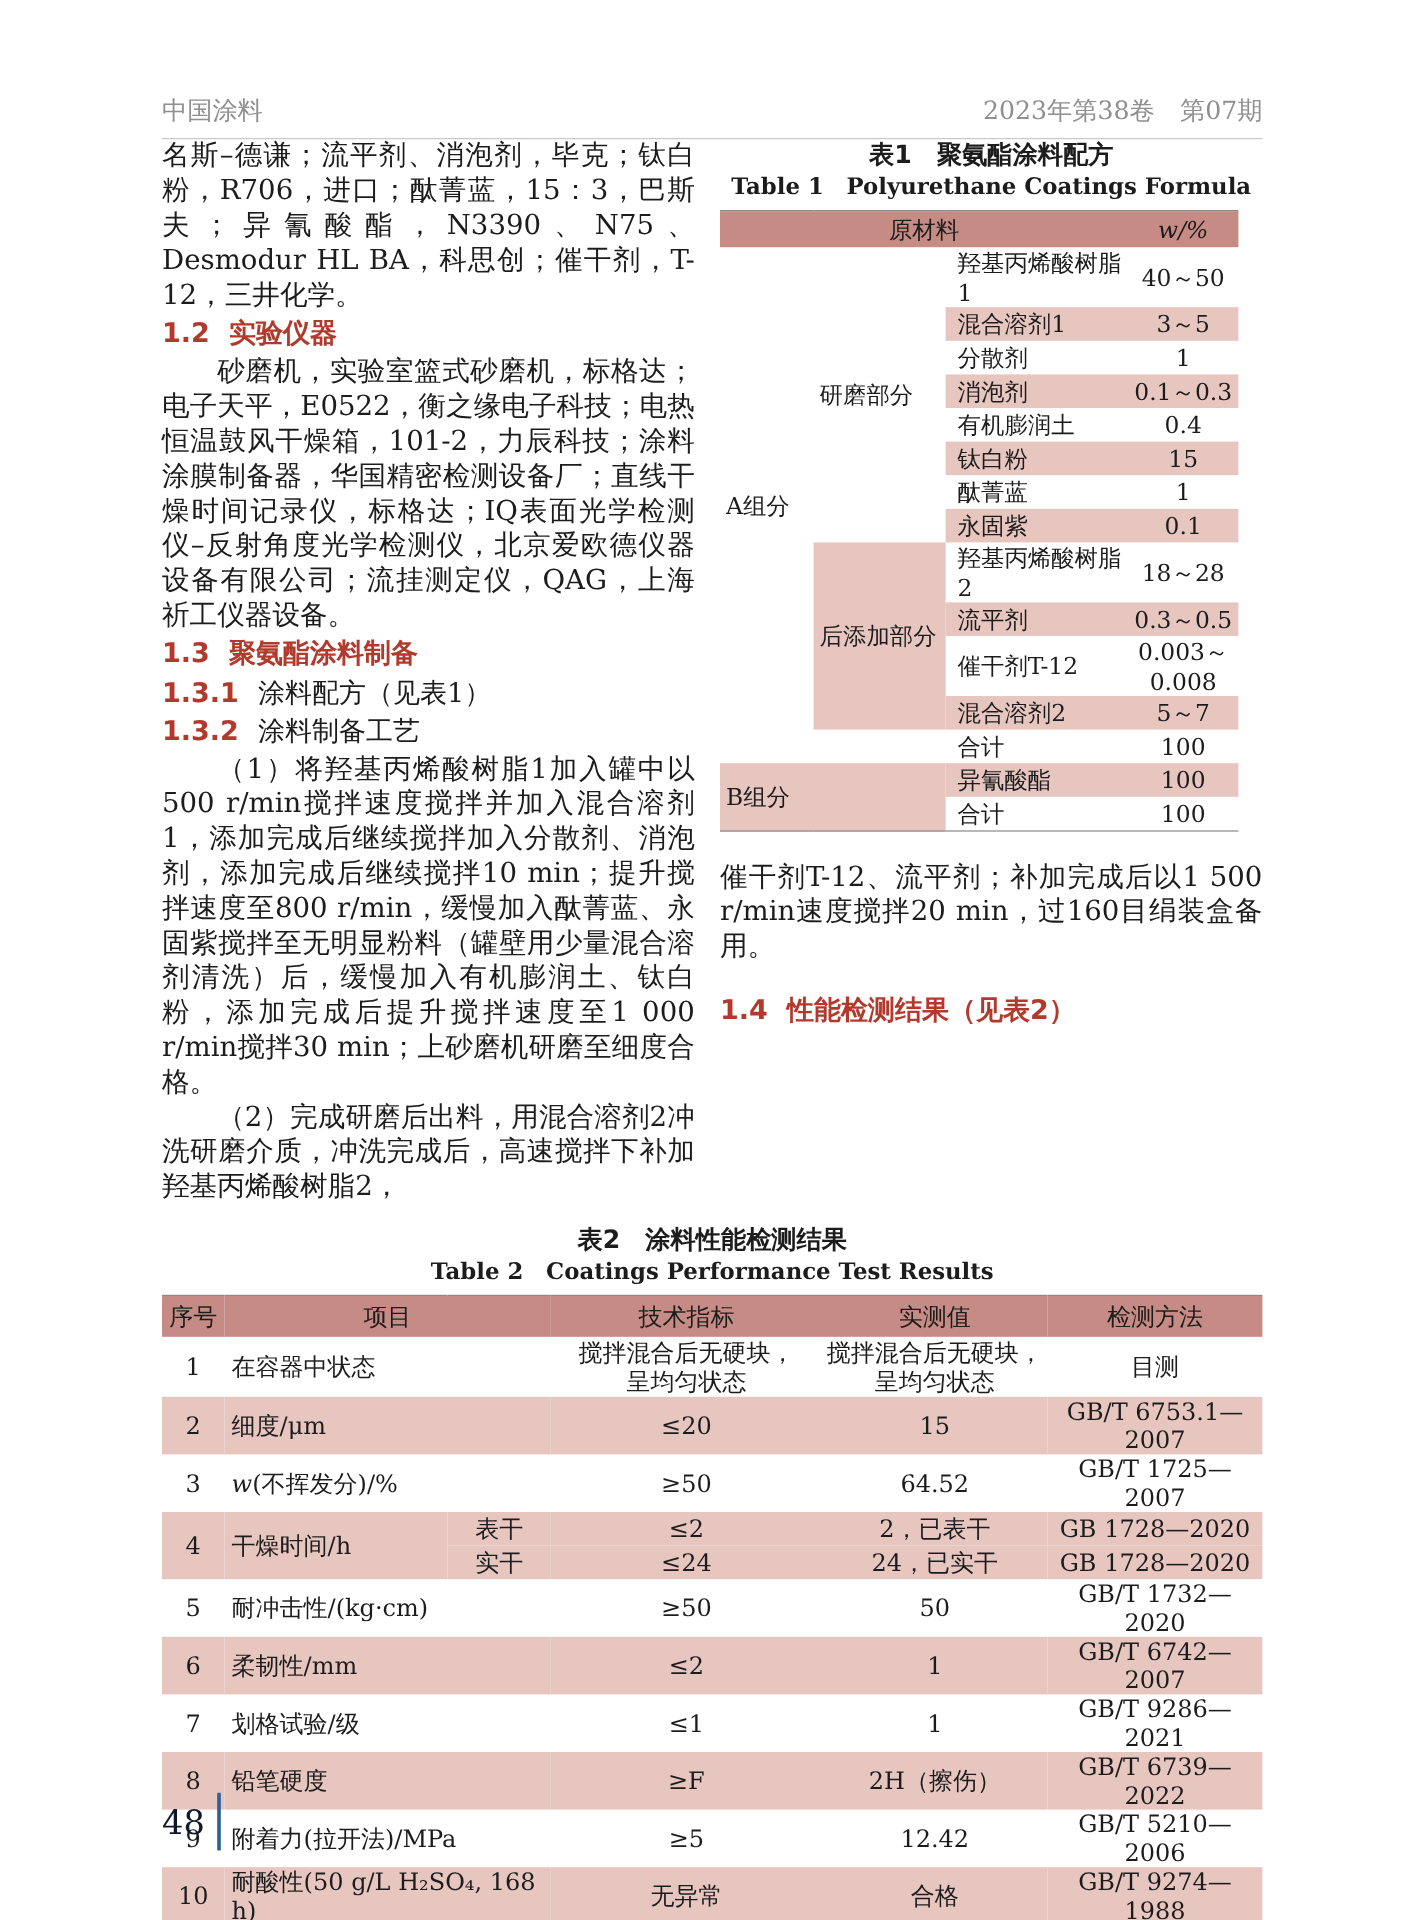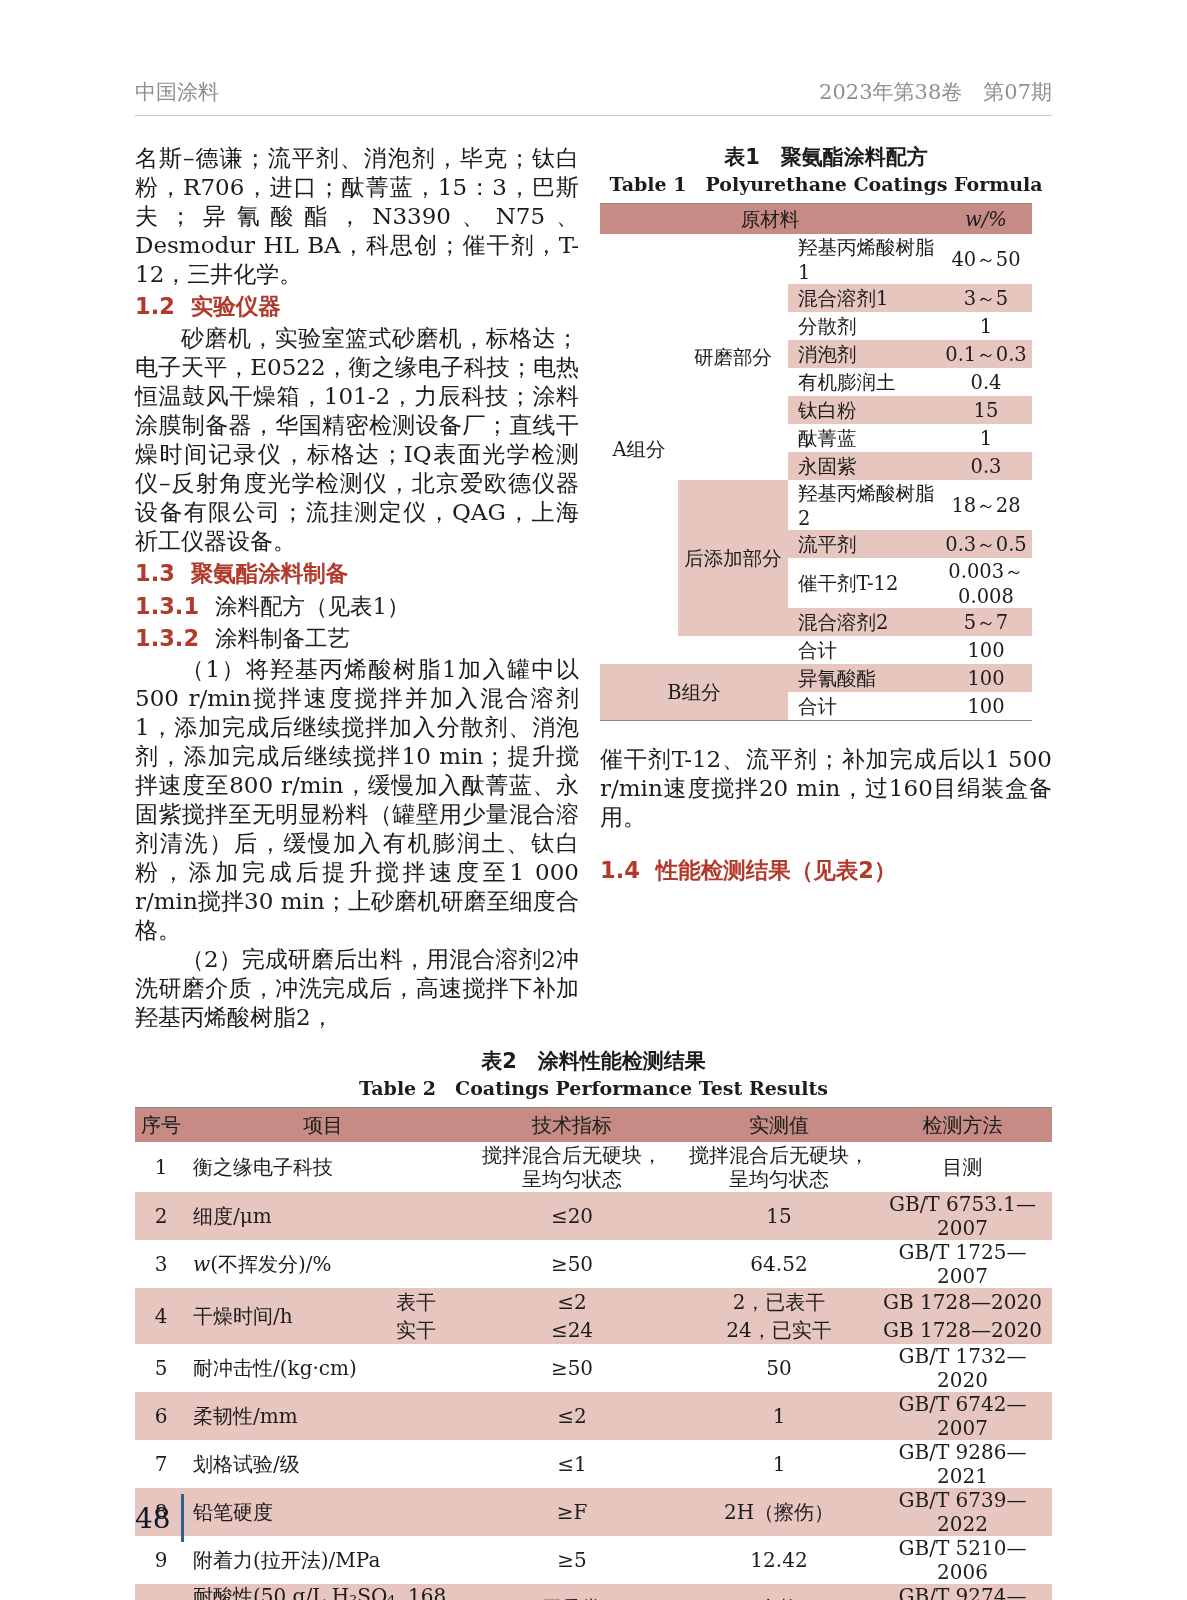--- a/index.html
+++ b/index.html
@@ -5,40 +5,40 @@
   html,body{margin:0;padding:0;background:#ffffff;}
   .page{
     width:1187px;height:1600px;box-sizing:border-box;background:#ffffff;
     padding:78px 135px 0 135px;position:relative;overflow:hidden;
     font-family:"DejaVu Serif","Liberation Serif",serif;color:#1c1c1c;
   }
   
   .runhead{display:flex;justify-content:space-between;align-items:flex-end;
     color:#8f8f8f;font-size:21px;padding-bottom:9px;border-bottom:1px solid #c9c9c9;}
   
-  .cols{display:grid;grid-template-columns:444px 452px;column-gap:21px;margin-top:28px;}
+  .cols{display:grid;grid-template-columns:444px 452px;column-gap:21px;}
   .body-text{font-size:23px;line-height:29px;text-align:justify;}
   .body-text p{margin:0;}
   .indent{text-indent:2em;}
   .h2{font-family:"DejaVu Sans","Liberation Sans",sans-serif;font-weight:bold;
       color:#b23a2c;font-size:22.5px;line-height:31px;margin:2px 0;}
   .h2 .num{margin-right:16px;}
   .h3{font-size:22.5px;line-height:31px;margin:1px 0;}
   .h3 .num{font-family:"DejaVu Sans","Liberation Sans",sans-serif;font-weight:bold;color:#b23a2c;margin-right:16px;}
   
   .tbl-title-cn{text-align:center;font-family:"DejaVu Sans","Liberation Sans",sans-serif;
       font-weight:bold;font-size:21px;line-height:27px;}
   .tbl-title-en{text-align:center;font-weight:bold;font-size:19px;line-height:26px;margin-bottom:6px;}
   
   .t1{width:432px;border-collapse:collapse;font-size:19.5px;
       border-top:1.5px solid #8a8a8a;border-bottom:1.5px solid #8a8a8a;margin-top:4px;}
   .t1 td{height:28px;padding:0 5px;vertical-align:middle;}
   .t1 .hdr td{background:#c58b84;height:30px;text-align:center;}
   .t1 .wcol{font-style:italic;}
-  .t1 .group,.t1 .subgroup{text-align:center;}
+  .t1 .group,.t1 .subgroup{text-align:left;}
   .t1 .name{text-align:left;padding-left:10px;}
   .t1 .val{text-align:center;}
   .t1 .pk{background:#e7c6c0;}
   
   .t2wrap{margin-top:16px;}
   .t2{width:917px;border-collapse:collapse;font-size:20px;
       border-top:1.5px solid #8a8a8a;border-bottom:1.5px solid #8a8a8a;margin-top:2px;}
   .t2 td{height:28px;padding:0 4px;vertical-align:middle;text-align:center;line-height:24px;}
   .t2 .th{background:#c58b84;height:34px;}
   .t2 .item{text-align:left;padding-left:6px;}
@@ -125,21 +125,21 @@
         <tr>
           <td class="name pk">钛白粉</td>
           <td class="val pk">15</td>
         </tr>
         <tr>
           <td class="name">酞菁蓝</td>
           <td class="val">1</td>
         </tr>
         <tr>
           <td class="name pk">永固紫</td>
-          <td class="val pk">0.3</td>
+          <td class="val pk">0.1</td>
         </tr>
         <tr>
           <td class="subgroup pk" rowspan="4">后添加部分</td>
           <td class="name">羟基丙烯酸树脂2</td>
           <td class="val">18～28</td>
         </tr>
         <tr>
           <td class="name pk">流平剂</td>
           <td class="val pk">0.3～0.5</td>
         </tr>
@@ -191,21 +191,21 @@
       <tbody>
           <tr>
         <td class="th">序号</td>
         <td class="th" colspan="2">项目</td>
         <td class="th">技术指标</td>
         <td class="th">实测值</td>
         <td class="th">检测方法</td>
       </tr>
       <tr class="tall">
         <td>1</td>
-        <td class="item" colspan="2">衡之缘电子科技</td>
+        <td class="item" colspan="2">在容器中状态</td>
         <td class="preline">搅拌混合后无硬块，
 呈均匀状态</td>
         <td class="preline">搅拌混合后无硬块，
 呈均匀状态</td>
         <td>目测</td>
       </tr>
       <tr class="pk">
         <td>2</td>
         <td class="item" colspan="2">细度/μm</td>
         <td>≤20</td>

